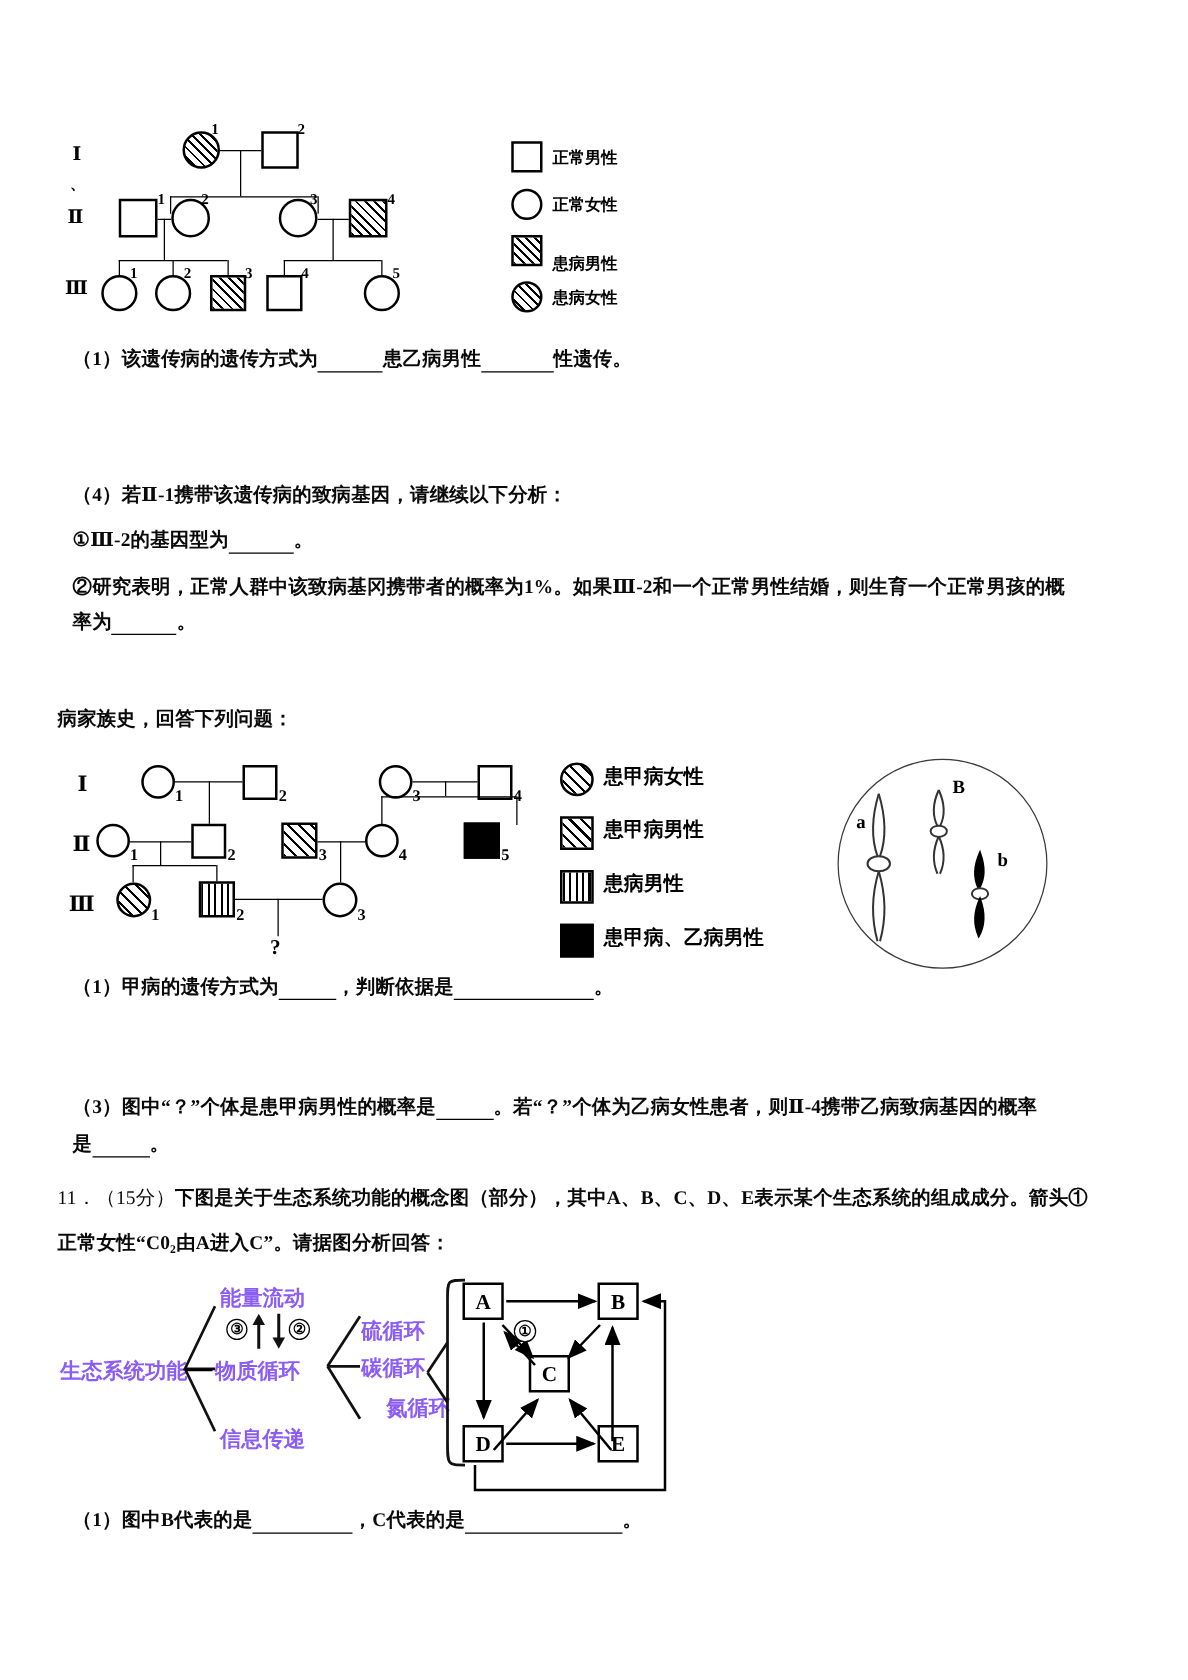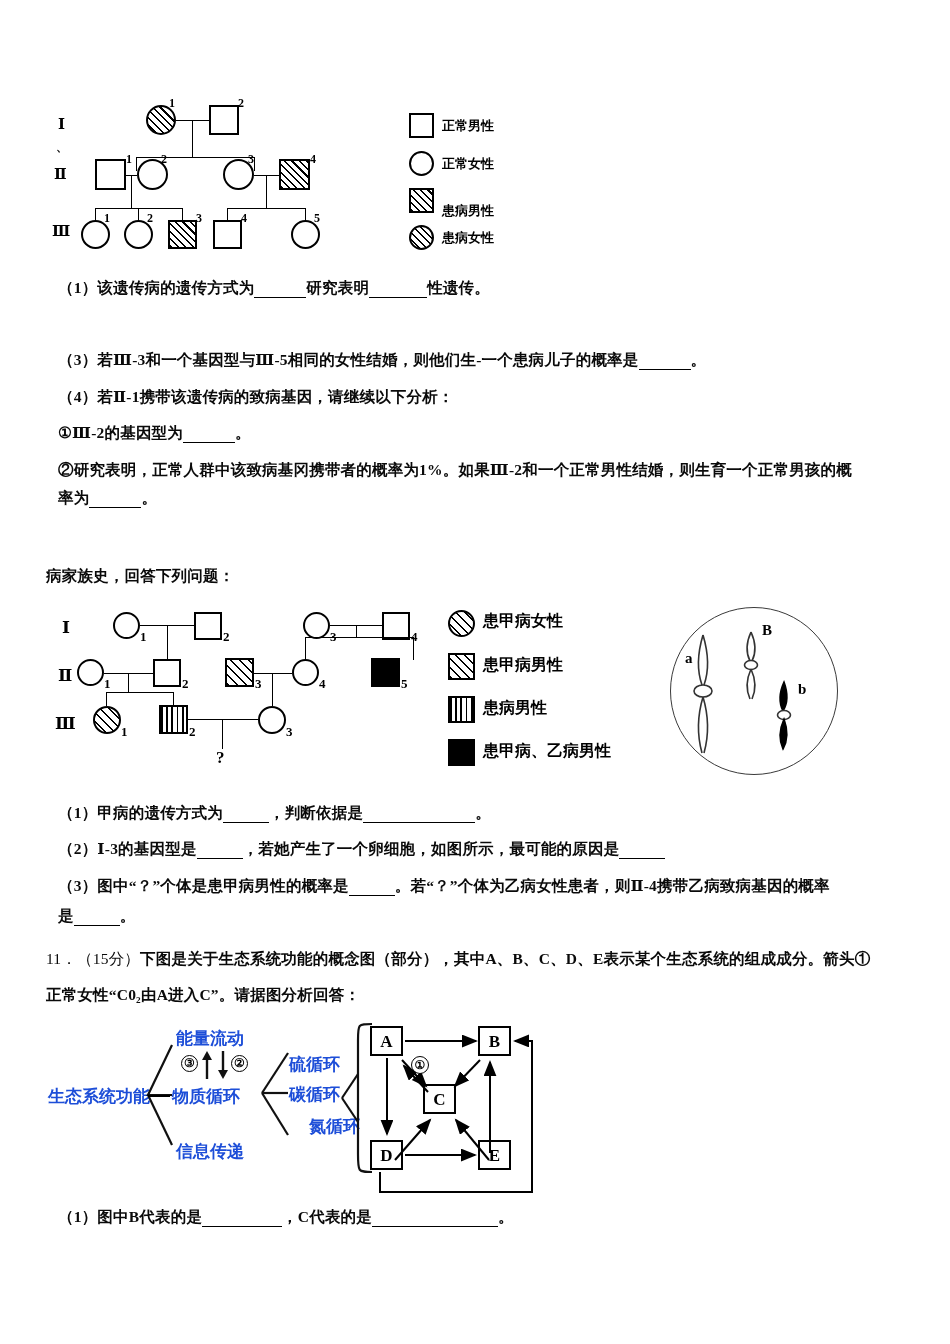--- a/index.html
+++ b/index.html
@@ -126,21 +126,21 @@
   }
 
   
   .cmtext {
     position: absolute;
     font-family: "Liberation Sans", "DejaVu Sans", sans-serif;
     font-weight: bold;
     font-size: 15px;
     line-height: 17px;
     white-space: nowrap;
-    color: #1d4ed8;
+    color: #8b5cf6;
   }
   .cmtext.lg { font-size: 17px; }
   .abox {
     position: absolute;
     box-sizing: border-box;
     border: 2px solid #000;
     background: #fff;
     font-family: "Liberation Serif", "DejaVu Serif", serif;
     font-weight: bold;
     font-size: 17px;
@@ -241,27 +241,24 @@
     <div class="legend-label" style="left:442px; top:157px;">正常女性</div>
 
     <div class="sq fill-hatch" style="left:409px; top:188px; width:25px; height:25px;"></div>
     <div class="legend-label" style="left:442px; top:194px;margin-top:10px;">患病男性</div>
 
     <div class="ci fill-hatch" style="left:409px; top:225px; width:25px; height:25px;"></div>
     <div class="legend-label" style="left:442px; top:231px;">患病女性</div>
   </div>
 
   <div class="qline" style="left:58px; top:278px;">
-    <span>（1）</span><span>该遗传病的遗传方式为</span><span class="blank b52"></span><span>研究表明</span><span class="blank b58"></span><span>性遗传。</span>
-  </div>
-
-
-  <div class="qline" style="left:58px; top:350px;">
-    <span>（3）</span><span>若Ⅲ-3和一个基因型与Ⅲ-5相同的女性结婚，则他们生-一个患病儿子的概率是</span><span class="blank b52"></span><span>。</span>
-  </div>
+    <span>（1）</span><span>该遗传病的遗传方式为</span><span class="blank b52"></span><span>患乙病男性</span><span class="blank b58"></span><span>性遗传。</span>
+  </div>
+
+
 
   <div class="qline" style="left:58px; top:387px;">
     <span>（4）</span><span>若Ⅱ-1携带该遗传病的致病基因，请继续以下分析：</span>
   </div>
 
   <div class="qline" style="left:58px; top:423px;">
     <span>①</span><span>Ⅲ-2的基因型为</span><span class="blank b52"></span><span>。</span>
   </div>
 
   <div class="qline" style="left:58px; top:460px;">
@@ -335,21 +332,21 @@
     <div class="ci" style="left:258px; top:706px; width:28px; height:28px;"></div>
     <div class="idx" style="left:286px; top:726px; font-size:13px;">3</div>
 
     <div class="hline" style="left:188px; top:719px; width:70px;"></div>
     <div class="vline" style="left:222px; top:719px; height:30px;"></div>
     <div class="qmark" style="left:216px; top:748px;">?</div>
   </div>
 
   <div class="ped" style="left:0px; top:0px; width:950px; height:800px;">
     <div class="ci fill-hatch-l" style="left:448px; top:610px; width:27px; height:27px;"></div>
-    <div class="legend-label big" style="left:483px; top:615px;font-family:Liberation Mono, monospace;">患甲病女性</div>
+    <div class="legend-label big" style="left:483px; top:615px;">患甲病女性</div>
 
     <div class="sq fill-hatch-l" style="left:448px; top:653px; width:27px; height:27px;"></div>
     <div class="legend-label big" style="left:483px; top:658px;">患甲病男性</div>
 
     <div class="sq fill-vert" style="left:448px; top:696px; width:27px; height:27px;"></div>
     <div class="legend-label big" style="left:483px; top:701px;">患病男性</div>
 
     <div class="sq fill-solid" style="left:448px; top:739px; width:27px; height:27px;"></div>
     <div class="legend-label big" style="left:483px; top:744px;">患甲病、乙病男性</div>
   </div>
@@ -379,27 +376,24 @@
       <path d="M114,75 C109,86 109,96 113,104 C118,96 118,86 114,75 Z" fill="#000" stroke="#000" stroke-width="1.6"></path>
       <ellipse cx="114" cy="108" rx="6.5" ry="4.5" fill="#fff" stroke="#333" stroke-width="1.6"></ellipse>
       <path d="M114,112 C109,123 109,133 113,142 C118,133 118,123 114,112 Z" fill="#000" stroke="#000" stroke-width="1.6"></path>
     </g>
   </svg>
 
   <div class="chrom-lbl" style="left:685px; top:650px;">a</div>
   <div class="chrom-lbl" style="left:762px; top:622px;">B</div>
   <div class="chrom-lbl" style="left:798px; top:681px;">b</div>
 
-  <div class="qline" style="left:58px; top:803px;">
+  <div class="qline" style="left:58px; top:780px;">
     <span>（1）</span><span>甲病的遗传方式为</span><span class="blank b46"></span><span>，判断依据是</span><span class="blank b112"></span><span>。</span>
   </div>
 
-  <div class="qline" style="left:58px; top:839px;">
-    <span>（2）</span><span>Ⅰ-3的基因型是</span><span class="blank b46"></span><span>，若她产生了一个卵细胞，如图所示，最可能的原因是</span><span class="blank b46"></span>
-  </div>
 
   <div class="qline" style="left:58px; top:876px;">
     <span>（3）</span><span>图中“？”个体是患甲病男性的概率是</span><span class="blank b46"></span><span>。若“？”个体为乙病女性患者，则Ⅱ-4携带乙病致病基因的概率</span>
   </div>
   <div class="qline" style="left:58px; top:906px;">
     <span>是</span><span class="blank b46"></span><span>。</span>
   </div>
 
   <div class="qline" style="left:46px; top:949px;">
     <span style="font-weight:normal;">11．</span><span style="font-weight:normal;text-align:center;">（15分）</span><span>下图是关于生态系统功能的概念图（部分），其中A、B、C、D、E表示某个生态系统的组成成分。箭头①</span>

